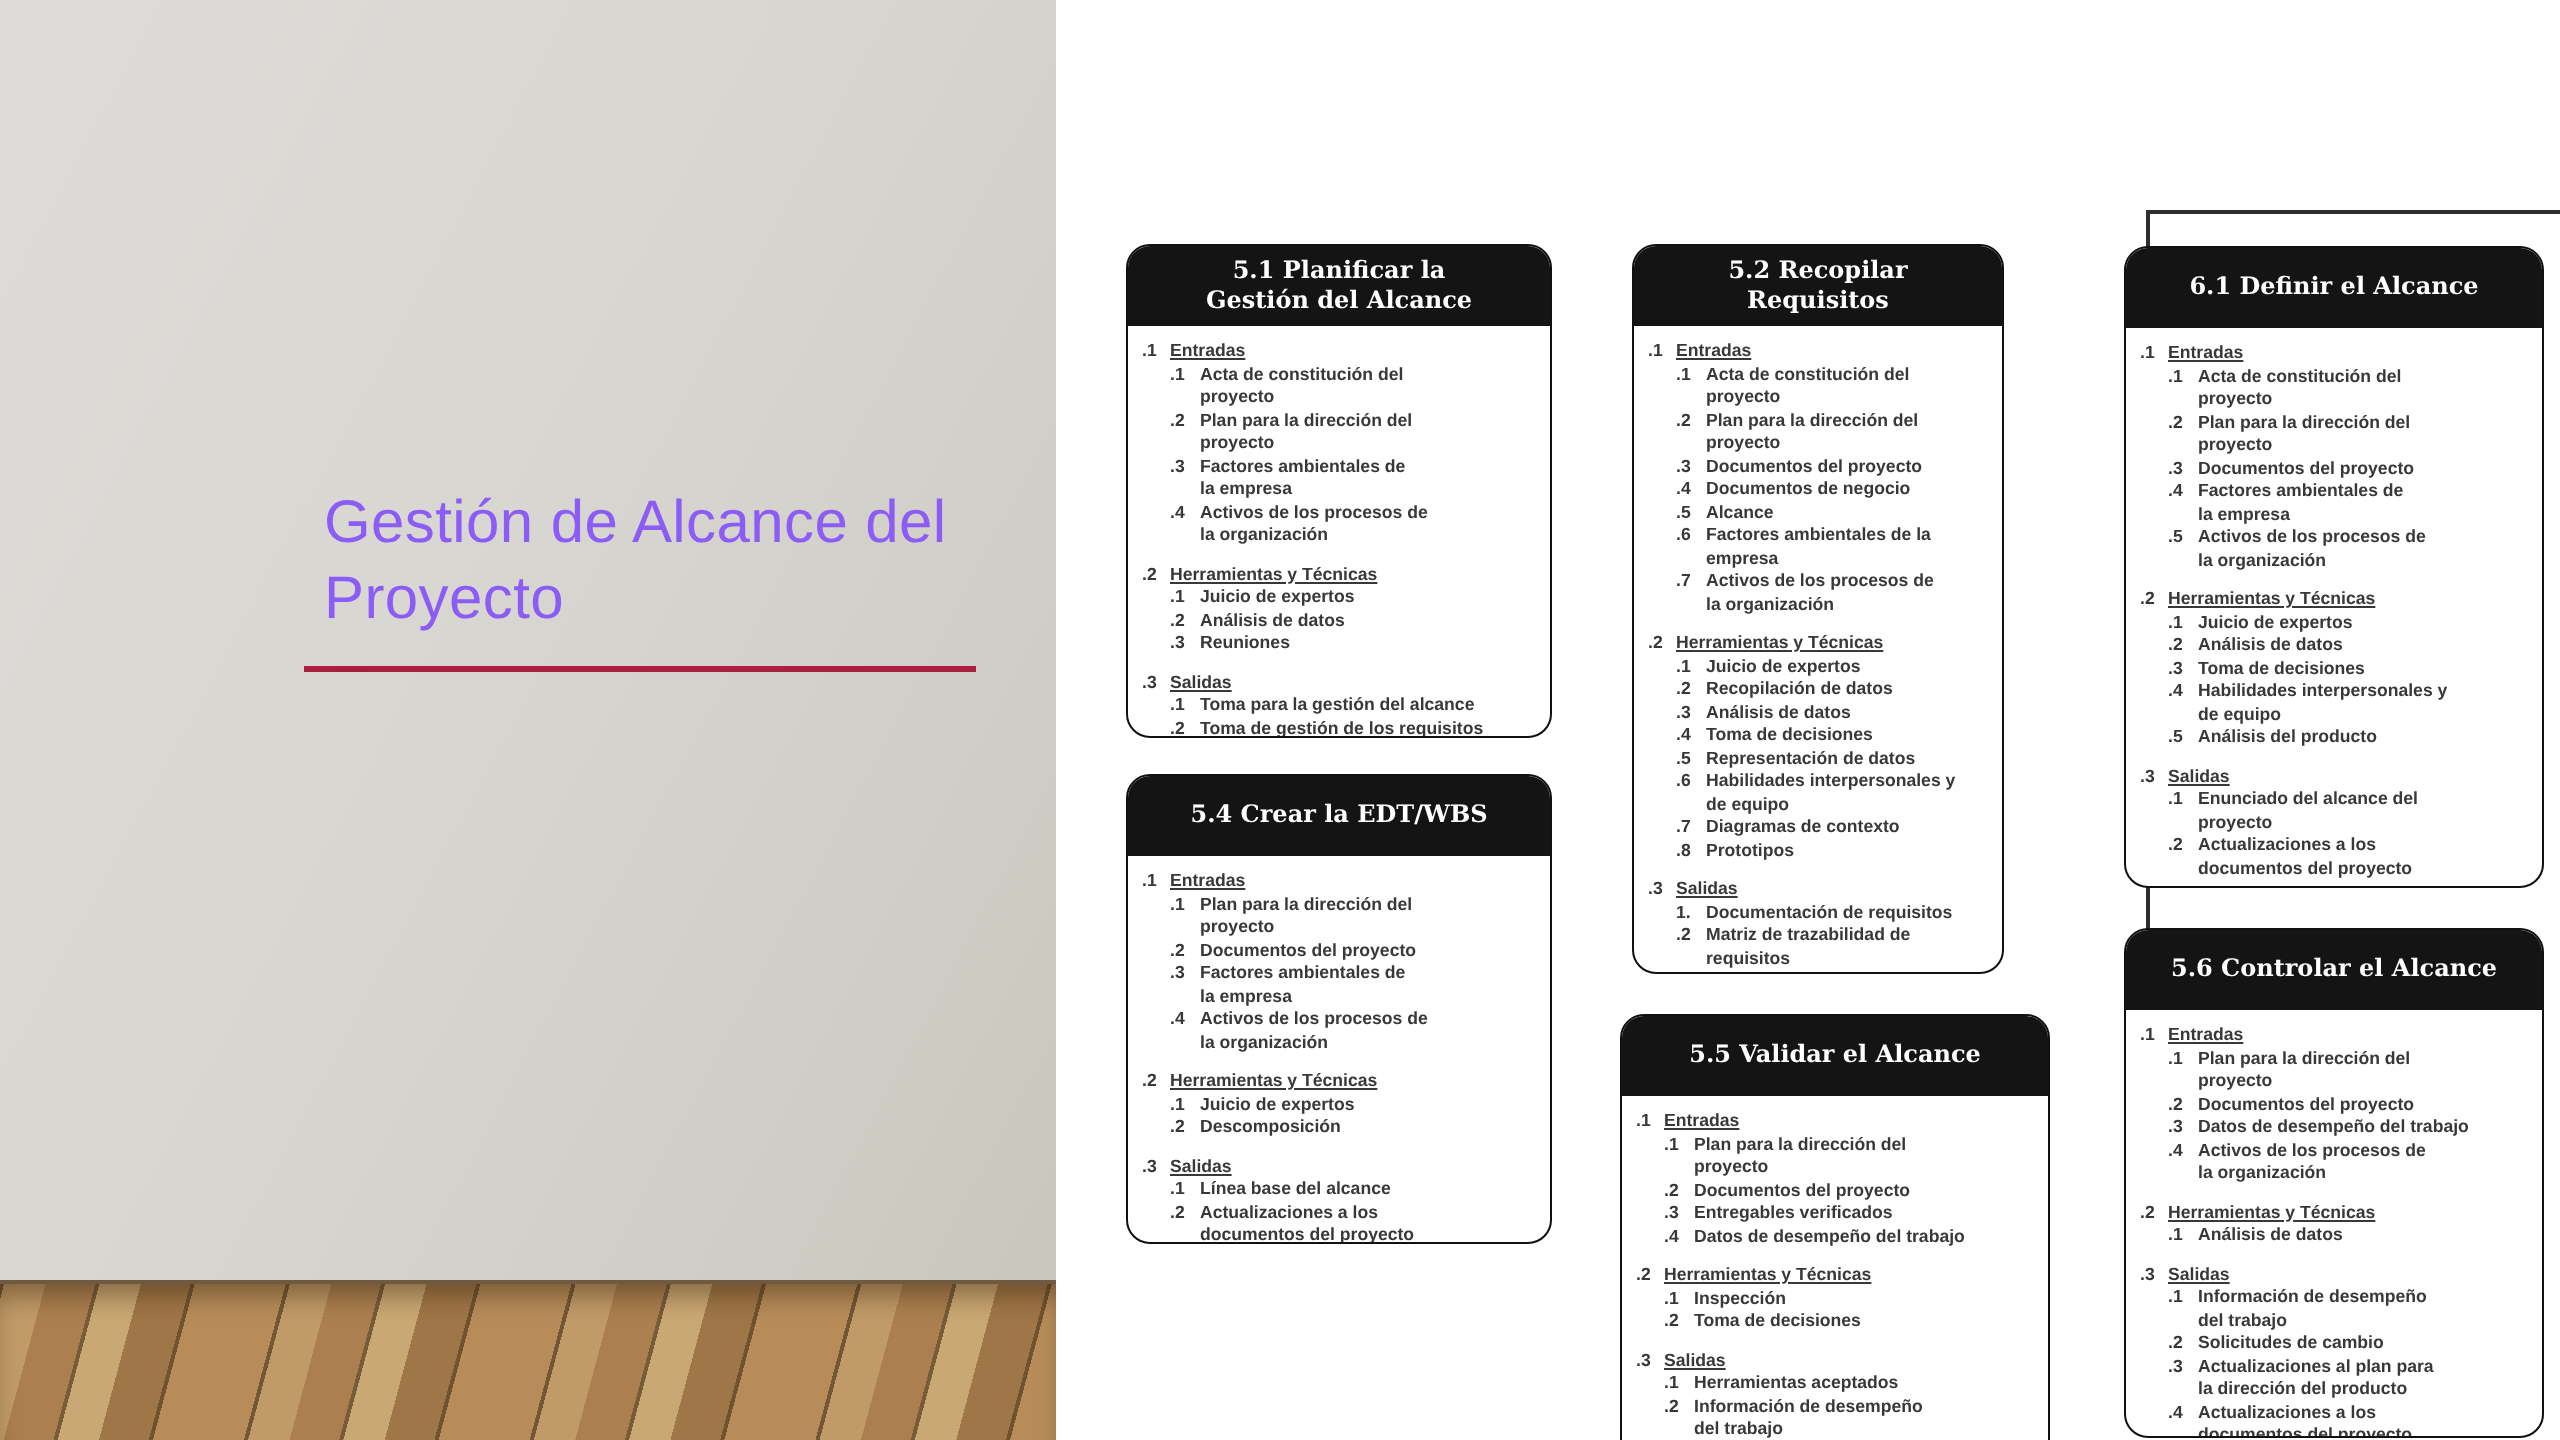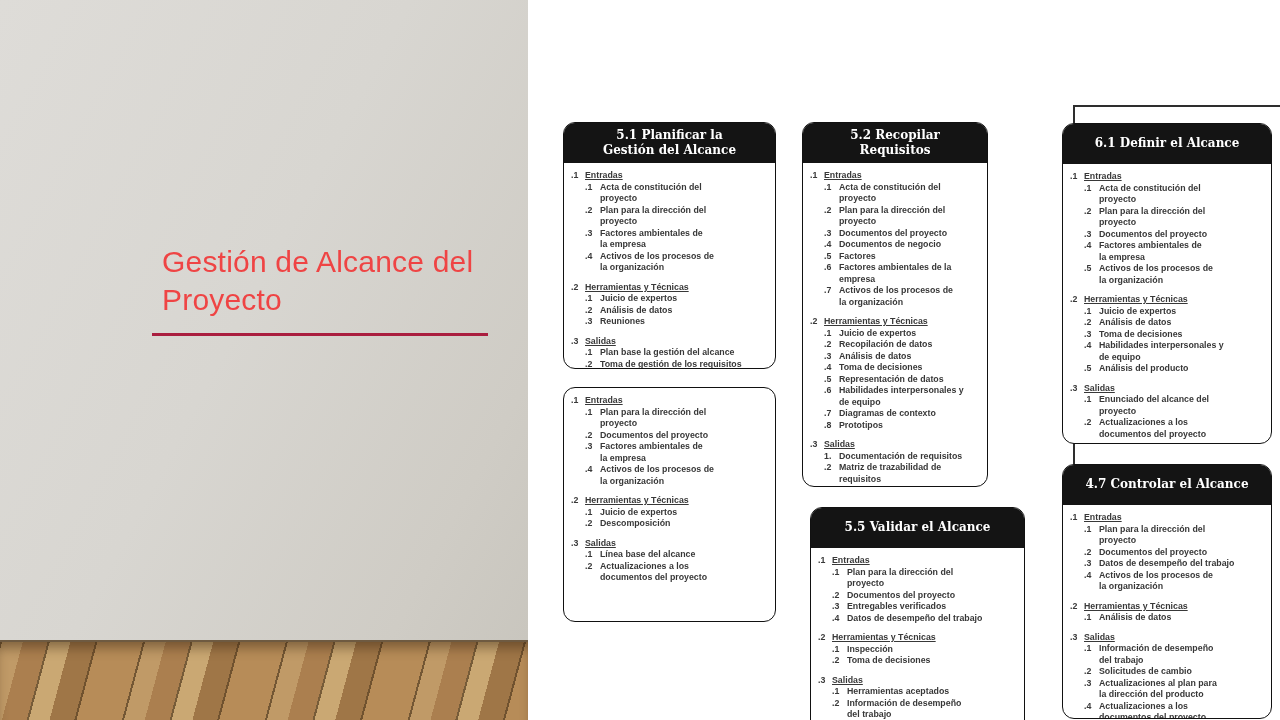--- a/index.html
+++ b/index.html
@@ -19,21 +19,21 @@
       repeating-linear-gradient(105deg,
         rgba(74,51,25,0.65) 0 2px, rgba(0,0,0,0) 2px 46px),
       repeating-linear-gradient(105deg,
         #c09a67 0 22px, #ab7f4f 22px 46px, #caa873 46px 68px,
         #9f7647 68px 92px, #b78c58 92px 138px),
       #b3885a;
     box-shadow: inset 0 10px 12px -4px rgba(55,35,15,.45);
   }
   .slide-title{
     position:absolute;left:162px;top:243px;width:340px;
-    font-size:30px;line-height:38px;color:#ef4444;
+    font-size:30px;line-height:38px;color:#8b5cf6;
     white-space:pre;letter-spacing:.2px;
   }
   .title-rule{
     position:absolute;left:152px;top:333px;width:336px;height:3px;
   }
 
   
   .diagram-panel{position:absolute;left:528px;top:0;width:752px;height:720px;background:#fff;margin-top:44px;}
 
   .connector{position:absolute;background:#2e2e2e;}
@@ -131,31 +131,31 @@
             </div>
           </div>
           <div class="sec">
             <div class="srow">
               <span class="snum">.3</span>
               <span class="slabel">Salidas</span>
             </div>
             <div class="items">
               <div class="irow">
                 <span class="inum">.1</span>
-                <span class="itxt">Plan base la gestión del alcance</span>
+                <span class="itxt">Toma para la gestión del alcance</span>
               </div>
               <div class="irow">
                 <span class="inum">.2</span>
                 <span class="itxt">Toma de gestión de los requisitos</span>
               </div>
             </div>
           </div>
         </div>
       </div>
-      <div class="pbox" style="left: 274px; top: 78px; width: 186px; height: 365px;">
+      <div class="pbox" style="left: 288px; top: 78px; width: 186px; height: 365px;">
         <div class="hdr">5.2 Recopilar
 Requisitos</div>
         <div class="content">
           <div class="sec">
             <div class="srow">
               <span class="snum">.1</span>
               <span class="slabel">Entradas</span>
             </div>
             <div class="items">
               <div class="irow">
@@ -171,21 +171,21 @@
               <div class="irow">
                 <span class="inum">.3</span>
                 <span class="itxt">Documentos del proyecto</span>
               </div>
               <div class="irow">
                 <span class="inum">.4</span>
                 <span class="itxt">Documentos de negocio</span>
               </div>
               <div class="irow">
                 <span class="inum">.5</span>
-                <span class="itxt">Factores</span>
+                <span class="itxt">Alcance</span>
               </div>
               <div class="irow">
                 <span class="inum">.6</span>
                 <span class="itxt">Factores ambientales de la
 empresa</span>
               </div>
               <div class="irow">
                 <span class="inum">.7</span>
                 <span class="itxt">Activos de los procesos de
 la organización</span>
@@ -330,20 +330,21 @@
               <div class="irow">
                 <span class="inum">.2</span>
                 <span class="itxt">Actualizaciones a los
 documentos del proyecto</span>
               </div>
             </div>
           </div>
         </div>
       </div>
       <div class="pbox" style="left: 35px; top: 343px; width: 213px; height: 235px;">
+        <div class="hdr">5.4 Crear la EDT/WBS</div>
         <div class="content">
           <div class="sec">
             <div class="srow">
               <span class="snum">.1</span>
               <span class="slabel">Entradas</span>
             </div>
             <div class="items">
               <div class="irow">
                 <span class="inum">.1</span>
                 <span class="itxt">Plan para la dirección del
@@ -466,21 +467,21 @@
               <div class="irow">
                 <span class="inum">.4</span>
                 <span class="itxt">Actualizaciones a los
 documentos del proyecto</span>
               </div>
             </div>
           </div>
         </div>
       </div>
       <div class="pbox" style="left: 534px; top: 420px; width: 210px; height: 255px;">
-        <div class="hdr">4.7 Controlar el Alcance</div>
+        <div class="hdr">5.6 Controlar el Alcance</div>
         <div class="content">
           <div class="sec">
             <div class="srow">
               <span class="snum">.1</span>
               <span class="slabel">Entradas</span>
             </div>
             <div class="items">
               <div class="irow">
                 <span class="inum">.1</span>
                 <span class="itxt">Plan para la dirección del

